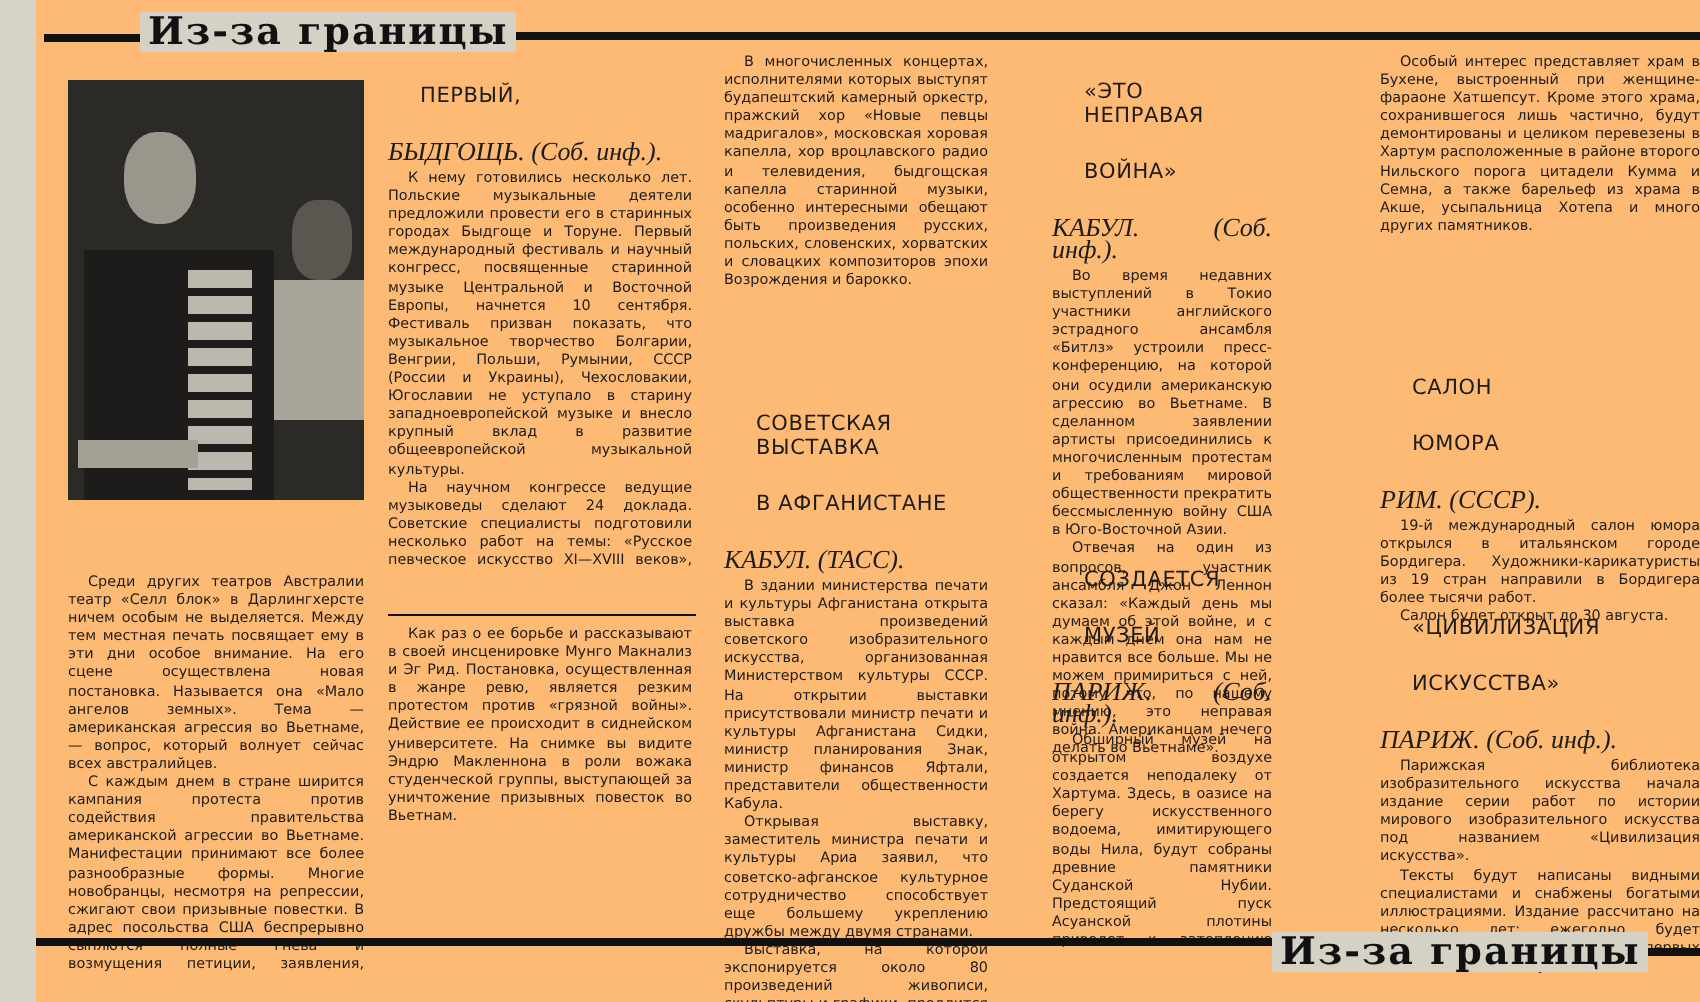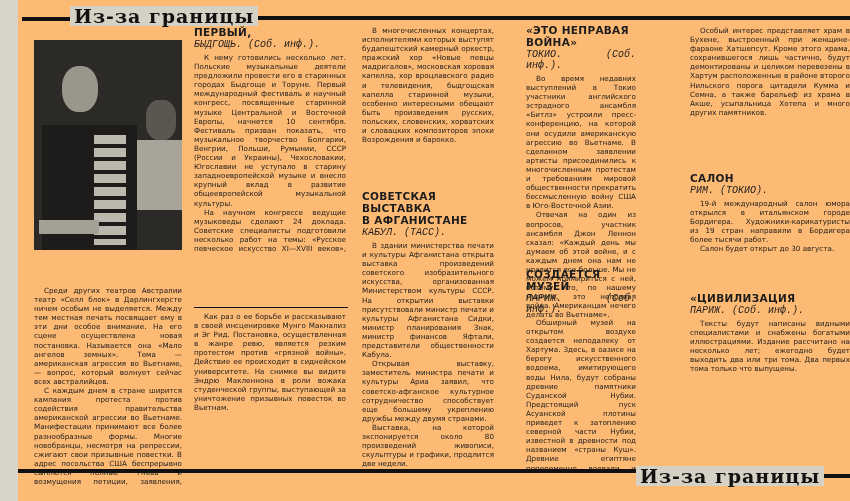--- a/index.html
+++ b/index.html
@@ -2,22 +2,22 @@
 <html><head>
 <meta charset="utf-8">
 <style>
   html,body{margin:0;padding:0;}
   body{width:850px;height:501px;overflow:hidden;background:#d9d4c8;font-family:"DejaVu Sans",sans-serif;color:#1a1a1a;position:relative;}
   .paper{position:absolute;left:18px;top:0;width:850px;height:501px;background:#fdba74;}
   .rubric{position:absolute;font-family:"DejaVu Serif",serif;font-weight:bold;font-size:19px;letter-spacing:1px;color:#111;line-height:20px;background:#d6d1c5;padding:0 4px;}
   .rule{position:absolute;background:#111;}
   .col{position:absolute;font-size:7.2px;line-height:9.1px;text-align:justify;color:#1c1c1c;}
   .col p{margin:0;text-indent:10px;}
-  .hd{font-weight:bold;font-size:10.5px;line-height:12px;letter-spacing:0.3px;text-transform:uppercase;margin:0;}
-  .dl{font-family:Liberation Mono, monospace;font-style:italic;font-size:10px;line-height:11px;margin:1px 0 3px 0;}
+  .hd{font-weight:normal;font-size:10.5px;line-height:12px;letter-spacing:0.3px;text-transform:uppercase;margin:16px;}
+  .dl{font-family:Liberation Serif, serif;font-style:italic;font-size:13px;line-height:11px;margin:1px 0 3px 0;}
   .photo{position:absolute;left:16px;top:40px;width:148px;height:210px;background:#2c2a27;overflow:hidden;}
   .photo .f1{position:absolute;left:28px;top:26px;width:36px;height:46px;border-radius:45%;background:#9a968c;}
   .photo .b1{position:absolute;left:8px;top:85px;width:95px;height:125px;background:#1d1c1a;}
   .photo .sleeve{position:absolute;left:60px;top:95px;width:32px;height:110px;background:repeating-linear-gradient(#bdb8ad 0 9px,#1d1c1a 9px 13px);}
   .photo .f2{position:absolute;left:112px;top:60px;width:30px;height:40px;border-radius:40%;background:#5a5650;}
   .photo .b2{position:absolute;left:103px;top:100px;width:45px;height:70px;background:#a9a499;}
   .photo .stripe{position:absolute;left:5px;top:180px;width:60px;height:14px;background:#a5a095;}
 </style>
 </head>
 <body>
@@ -65,43 +65,46 @@
     <div class="hd">в Афганистане</div>
     <div class="dl">КАБУЛ. (ТАСС).</div>
     <p>В здании министерства печати и культуры Афганистана открыта выставка произведений советского изобразительного искусства, организованная Министерством культуры СССР. На открытии выставки присутствовали министр печати и культуры Афганистана Сидки, министр планирования Знак, министр финансов Яфтали, представители общественности Кабула.</p>
     <p>Открывая выставку, заместитель министра печати и культуры Ариа заявил, что советско-афганское культурное сотрудничество способствует еще большему укреплению дружбы между двумя странами.</p>
     <p>Выставка, на которой экспонируется около 80 произведений живописи, скульптуры и графики, продлится две недели.</p>
   </div>
 
   <div class="col" style="left:508px;top:24px;width:110px;">
     <div class="hd">«Это неправая</div>
     <div class="hd">война»</div>
-    <div class="dl">ТОКИО. (Соб. инф.).</div>
+    <div class="dl">КАБУЛ. (Соб. инф.).</div>
     <p>Во время недавних выступлений в Токио участники английского эстрадного ансамбля «Битлз» устроили пресс-конференцию, на которой они осудили американскую агрессию во Вьетнаме. В сделанном заявлении артисты присоединились к многочисленным протестам и требованиям мировой общественности прекратить бессмысленную войну США в Юго-Восточной Азии.</p>
     <p>Отвечая на один из вопросов, участник ансамбля Джон Леннон сказал: «Каждый день мы думаем об этой войне, и с каждым днем она нам не нравится все больше. Мы не можем примириться с ней, потому что, по нашему мнению, это неправая война. Американцам нечего делать во Вьетнаме».</p>
   </div>
   <div class="col" style="left:508px;top:268px;width:110px;max-height:206px;overflow:hidden;">
     <div class="hd">Создается</div>
     <div class="hd">музей</div>
     <div class="dl">ПАРИЖ. (Соб. инф.).</div>
     <p>Обширный музей на открытом воздухе создается неподалеку от Хартума. Здесь, в оазисе на берегу искусственного водоема, имитирующего воды Нила, будут собраны древние памятники Суданской Нубии. Предстоящий пуск Асуанской плотины приведет к затоплению северной части Нубии, известной в древности под названием «страны Куш». Древние египтяне попеременно воевали и торговали с теми, кого фараоны называли «презренными сынами Куша». В эпоху среднего царства здесь возникли египетские города-крепости, некоторые из них хорошо сохранились до сих пор.</p>
   </div>
 
   <div class="col" style="left:672px;top:26px;width:160px;">
     <p>Особый интерес представляет храм в Бухене, выстроенный при женщине-фараоне Хатшепсут. Кроме этого храма, сохранившегося лишь частично, будут демонтированы и целиком перевезены в Хартум расположенные в районе второго Нильского порога цитадели Кумма и Семна, а также барельеф из храма в Акше, усыпальница Хотепа и много других памятников.</p>
   </div>
   <div class="col" style="left:672px;top:172px;width:160px;">
     <div class="hd">Салон</div>
-    <div class="dl">РИМ. (ТОКИО).</div>
+    <div class="hd">юмора</div>
+    <div class="dl">РИМ. (СССР).</div>
     <p>19-й международный салон юмора открылся в итальянском городе Бордигера. Художники-карикатуристы из 19 стран направили в Бордигера более тысячи работ.</p>
     <p>Салон будет открыт до 30 августа.</p>
   </div>
   <div class="col" style="left:672px;top:292px;width:160px;">
     <div class="hd">«Цивилизация</div>
+    <div class="hd">искусства»</div>
     <div class="dl">ПАРИЖ. (Соб. инф.).</div>
+    <p>Парижская библиотека изобразительного искусства начала издание серии работ по истории мирового изобразительного искусства под названием «Цивилизация искусства».</p>
     <p>Тексты будут написаны видными специалистами и снабжены богатыми иллюстрациями. Издание рассчитано на несколько лет; ежегодно будет выходить два или три тома. Два первых тома только что выпущены.</p>
   </div>
 
   <div class="rule" style="left:0px;top:469px;width:620px;height:4px;"></div>
   <div class="rule" style="left:784px;top:474px;width:56px;height:4px;"></div>
   <div class="rubric" style="left:618px;top:466px;">Из-за границы</div>
 
 </div>
 
 </body></html>

